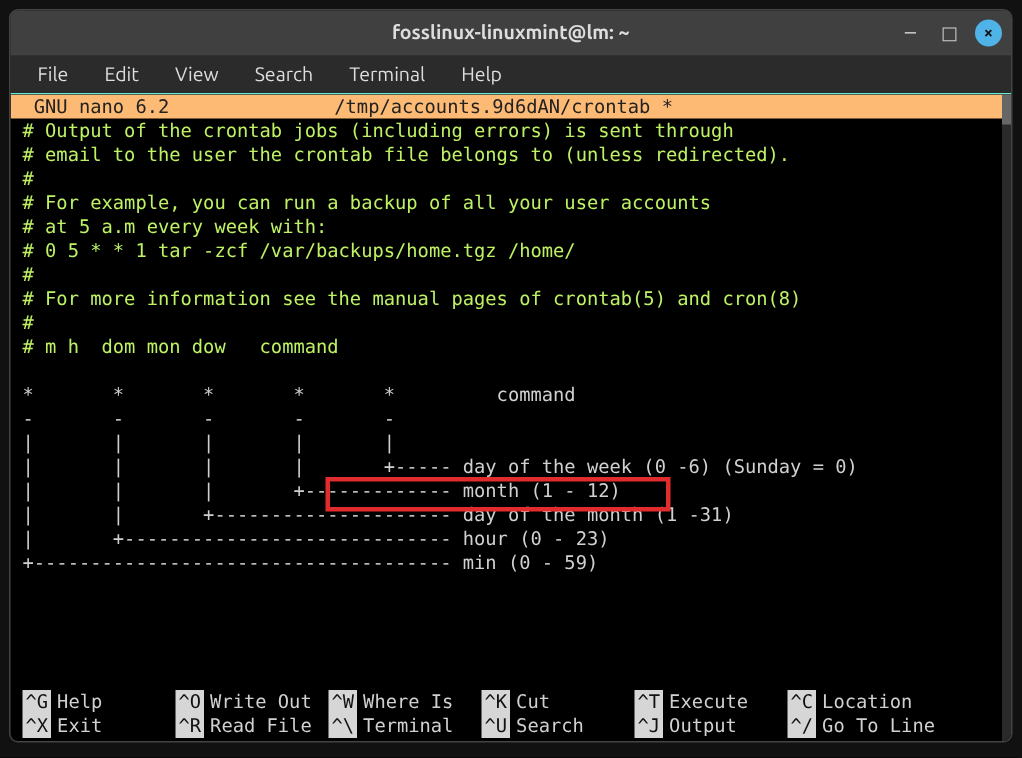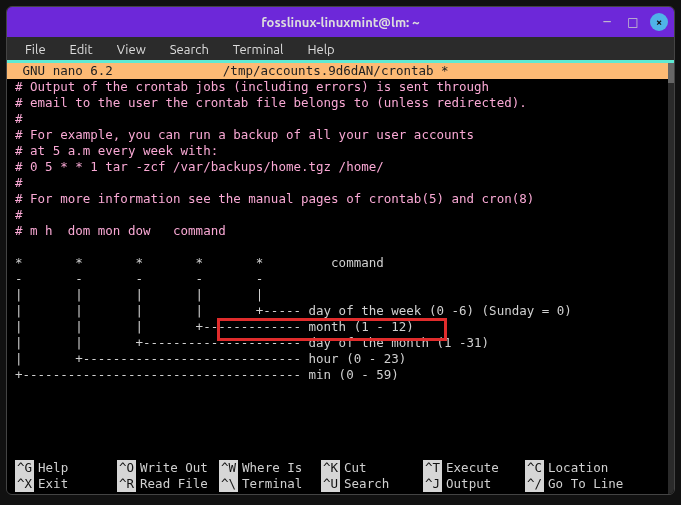--- a/index.html
+++ b/index.html
@@ -16,21 +16,21 @@
     top: 6px; left: 6px; right: 6px; bottom: 10px;
     background: #1a1a1a;
     border: 1px solid #444;
     border-radius: 6px;
     display: flex;
     flex-direction: column;
     overflow: hidden;
   }
   .titlebar {
     height: 30px;
-    background: #6d28d9;
+    background: #404040;
     display: flex;
     align-items: center;
     color: #ddd;
     font-size: 13px;
     position: relative;
   }
   .titlebar .title {
     flex: 1;
     text-align: center;
     font-weight: 600;
@@ -58,21 +58,21 @@
     font-weight: bold;
   }
   .menubar {
     height: 26px;
     background: #2b2b2b;
     display: flex;
     align-items: center;
     padding: 0 8px;
     gap: 4px;
     font-size: 13px;
-    border-bottom: 3px solid #5eead4;
+    border-bottom: 1px solid #5eead4;
   }
   .menubar .menu-item {
     color: #ddd;
     padding: 3px 10px;
   }
   .terminal {
     flex: 1;
     background: #000;
     font-family: "DejaVu Sans Mono", "Ubuntu Mono", monospace;
     font-size: 12.5px;
@@ -99,21 +99,21 @@
     padding: 0 8px;
     white-space: pre;
     font-weight: 500;
   }
   .content {
     padding: 0 8px;
     color: #d0d0d0;
     white-space: pre;
     font-family: "DejaVu Sans Mono", "Ubuntu Mono", monospace;
   }
-  .comment { color: #f9a8d4; }
+  .comment { color: #bef264; }
   .plain   { color: #d0d0d0; }
   .highlight-box {
     position: absolute;
     border: 3px solid #e02c2c;
     background: transparent;
     pointer-events: none;
     left: 210px;
     top: 255px;
     width: 230px;
     height: 23px;

